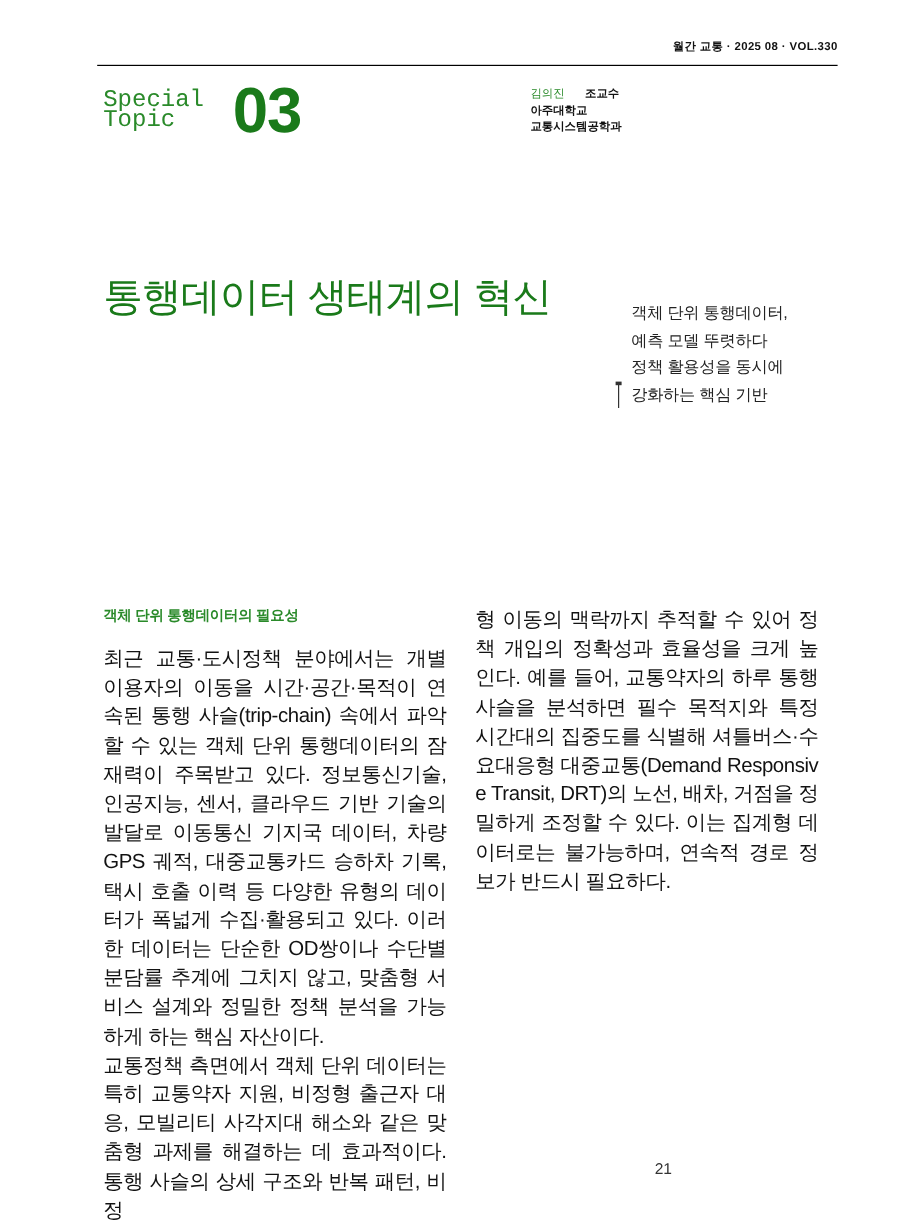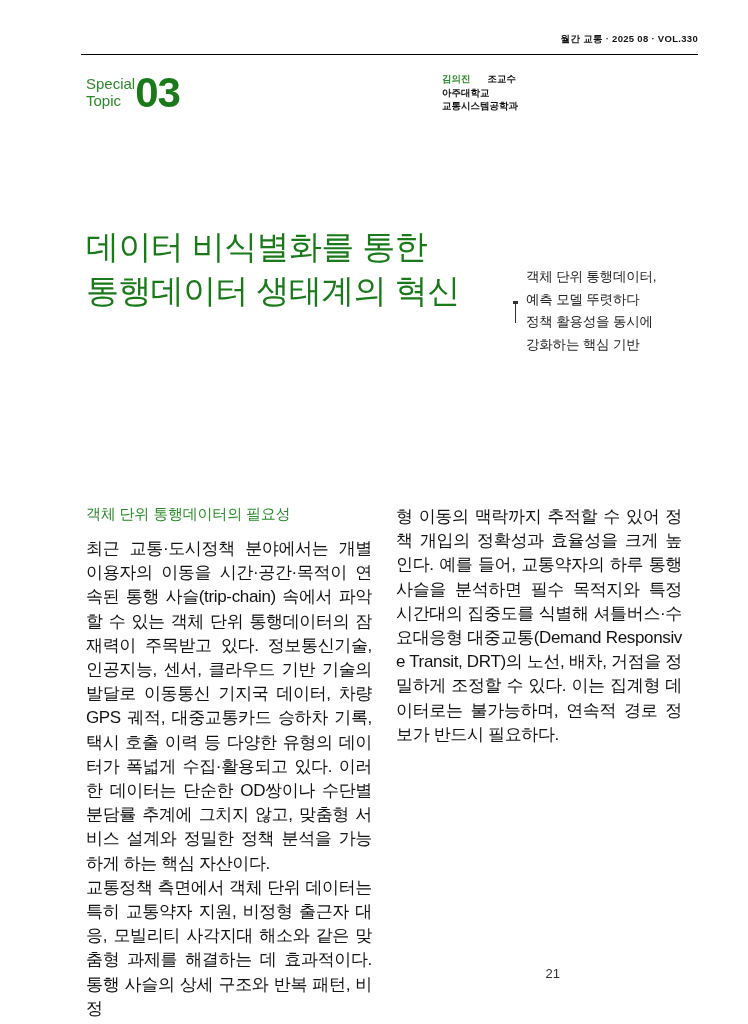--- a/index.html
+++ b/index.html
@@ -47,49 +47,50 @@
 
   
   .topic-block {
     position: absolute;
     left: 86px;
     top: 66px;
     display: flex;
     align-items: center;
   }
   .topic-words {
-    font-size: 15px;
+    font-size: 20px;
     line-height: 17px;
     color: #2a8a2a;
     font-weight: normal;
     padding-bottom: 3px;
+    font-family: Liberation Mono, monospace;
   }
   .topic-words span { display: block; }
   .topic-number {
-    font-size: 42px;
+    font-size: 53px;
     line-height: 54px;
     font-weight: bold;
     color: #1a7a1a;
     letter-spacing: -1px;
-    margin-left: 0;
+    margin-left: 24px;
   }
 
   
   .author-block {
     position: absolute;
     right: 50px;
     top: 72px;
     text-align: left;
     font-size: 9.5px;
     line-height: 13.5px;
     width: 120px;
   }
   .author-name {
     color: #2a8a2a;
-    font-weight: bold;
+    font-weight: normal;
     display: inline-block;
   }
   .author-rank {
     color: #111;
     font-weight: bold;
     display: inline-block;
     margin-left: 17px;
   }
   .author-affil {
     color: #111;
@@ -108,23 +109,23 @@
     font-weight: normal;
     letter-spacing: -0.6px;
     white-space: nowrap;
   }
   .title span { display: block; }
 
   
   .subtitle-wrap {
     position: absolute;
     left: 512px;
-    top: 266px;
+    top: 250px;
     display: flex;
-    align-items: center;
+    align-items: flex-end;
   }
   .subtitle-bracket {
     width: 7px;
     height: 22px;
     margin-top: 1px;
     margin-right: 7px;
     position: relative;
   }
   .subtitle-bracket::before {
     content: "";
@@ -147,22 +148,22 @@
     letter-spacing: -0.2px;
     white-space: nowrap;
   }
   .subtitle-text span { display: block; }
 
   
   .section-heading {
     position: absolute;
     left: 86px;
     top: 505px;
-    font-size: 15px;
-    font-weight: normal;
+    font-size: 12px;
+    font-weight: bold;
     color: #2a8a2a;
     letter-spacing: -0.2px;
   }
 
   .col {
     position: absolute;
     top: 537px;
     width: 286px;
     font-size: 17px;
     line-height: 24.2px;
@@ -205,21 +206,20 @@
 
   <div class="author-block">
     <div>
       <span class="author-name">김의진</span><span class="author-rank">조교수</span>
     </div>
     <span class="author-affil">아주대학교</span>
     <span class="author-affil">교통시스템공학과</span>
   </div>
 
   <h1 class="title">
-    <span>데이터 비식별화를 통한</span>
     <span>통행데이터 생태계의 혁신</span>
   </h1>
 
   <div class="subtitle-wrap">
     <div class="subtitle-bracket"></div>
     <div class="subtitle-text">
       <span>객체 단위 통행데이터,</span>
       <span>예측 모델 뚜렷하다</span>
       <span>정책 활용성을 동시에</span>
       <span>강화하는 핵심 기반</span>

